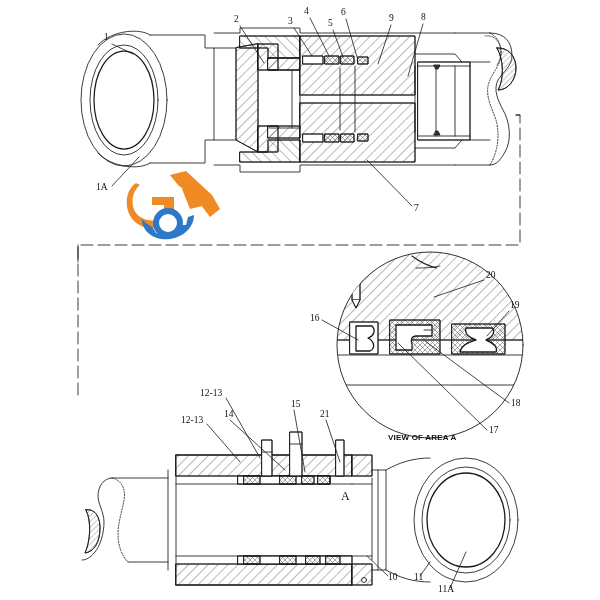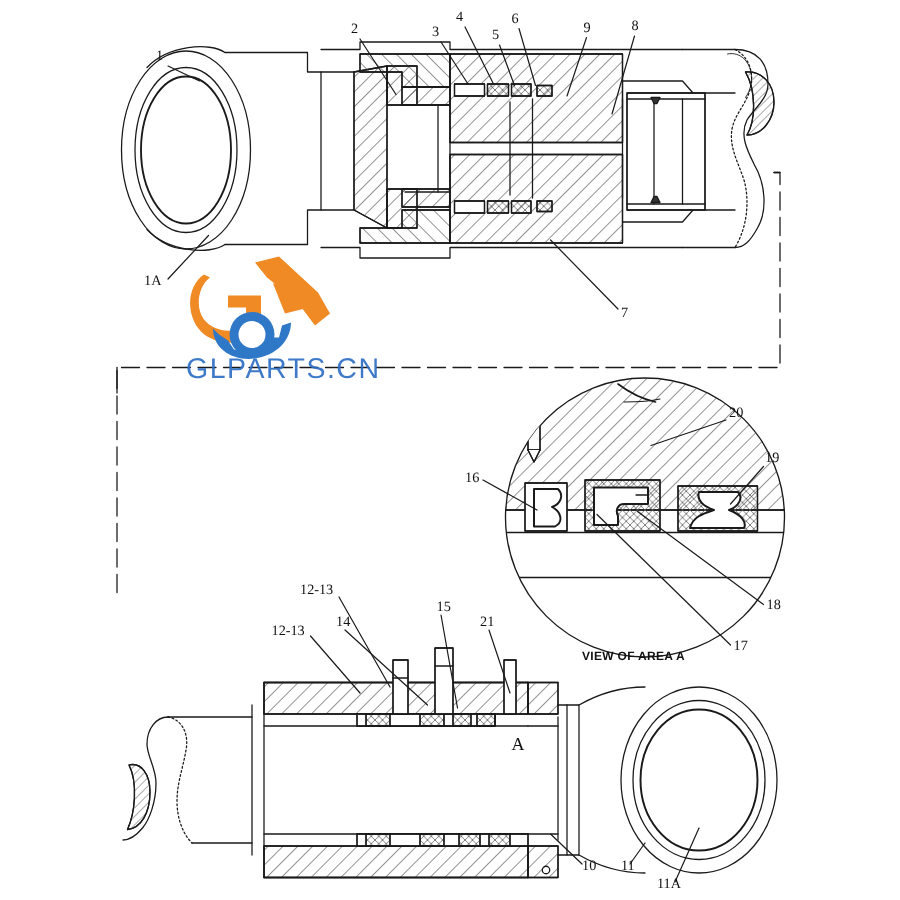--- a/index.html
+++ b/index.html
@@ -338,19 +338,14 @@
       <path d="M56,24 L74,24 L80,40 L64,44 Z" fill="#F08A24"></path>
       <g fill="#2f78c8">
         <path d="M16,54 C16,68 30,76 44,74 C58,72 68,62 68,50
                  L62,52 L60,60 L52,60 L50,66 L42,66 L38,70 L30,68 L26,62 L20,58 Z"></path>
         <circle cx="42" cy="58" r="15" fill="#2f78c8"></circle>
         <circle cx="42" cy="58" r="9" fill="#ffffff"></circle>
       </g>
     </g>
   </svg>
 
-  <div style="position:absolute;left:124px;top:232px;">
-    <svg width="180" height="28" viewBox="0 0 180 28">
-      <text class="wm" x="0" y="20">GLPARTS.CN</text>
-    </svg>
-  </div>
 
 </div>
 
 </body></html>

